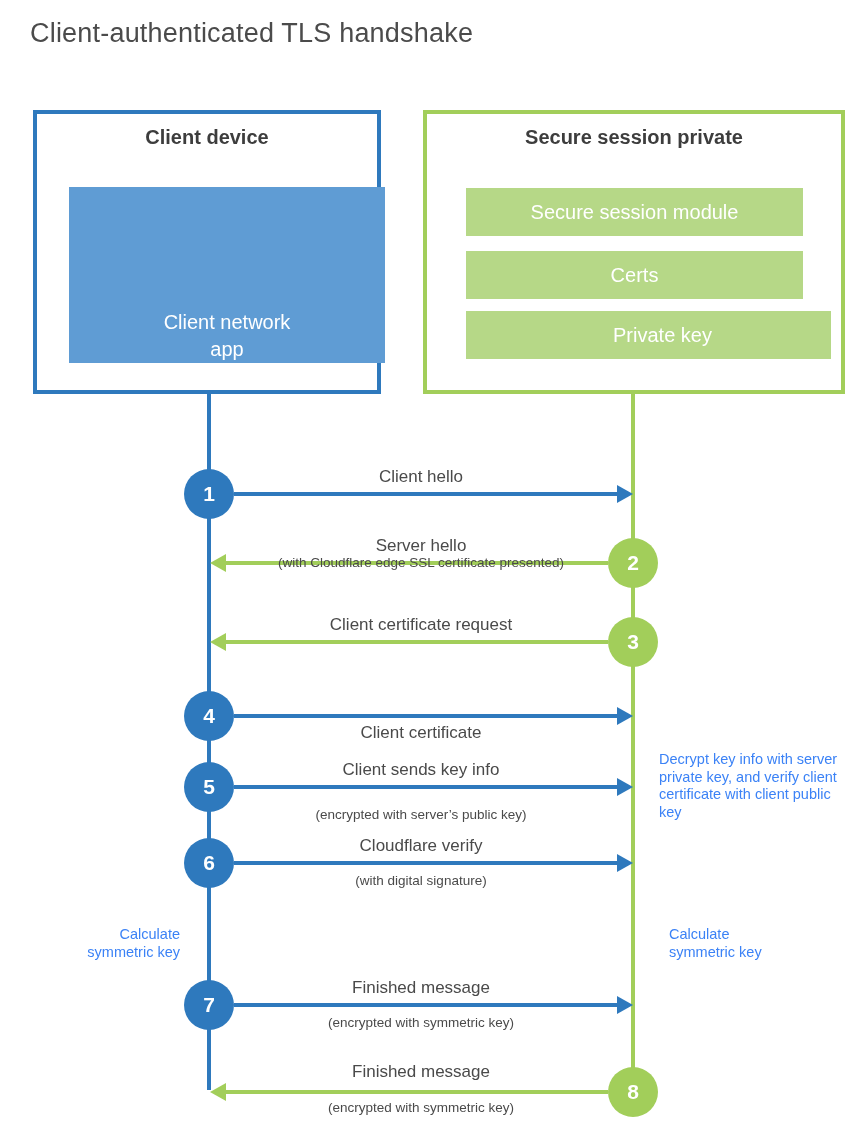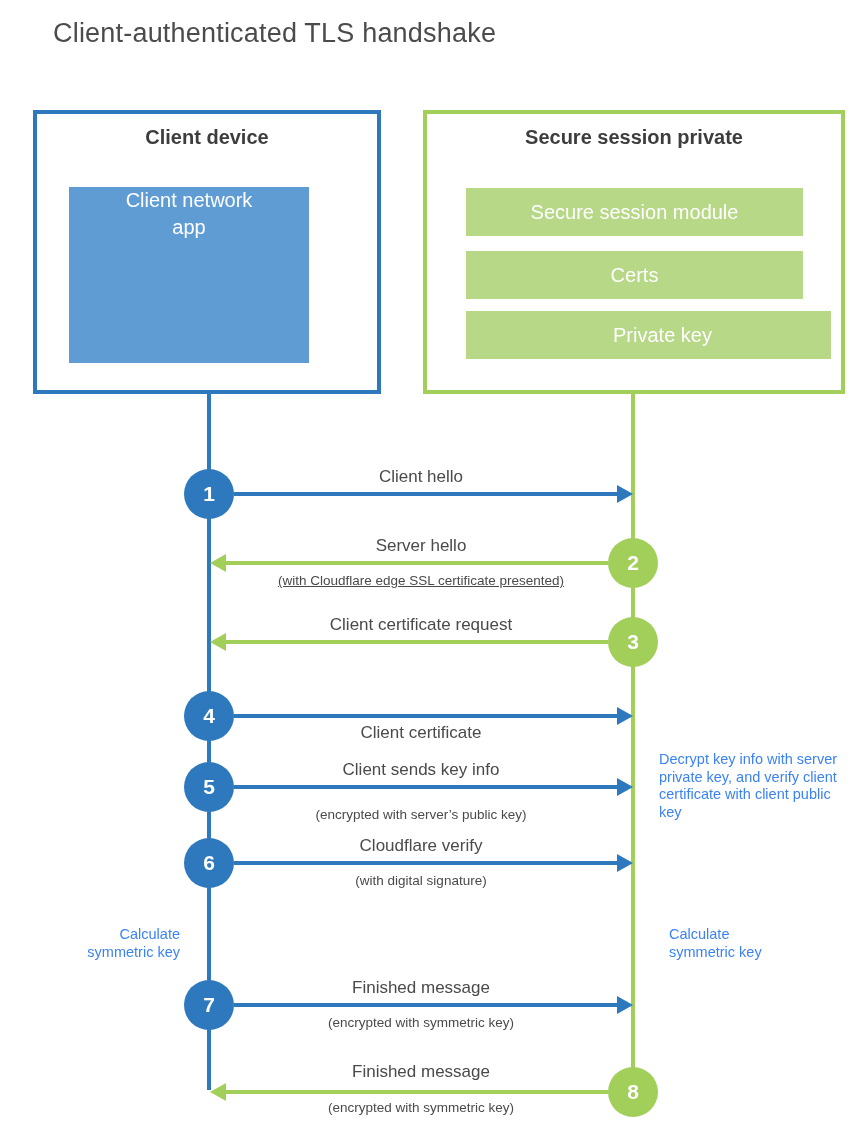--- a/index.html
+++ b/index.html
@@ -2,33 +2,33 @@
 <html><head>
 <meta charset="utf-8">
 <style>
   html,body{margin:0;padding:0;background:#fff;}
   .canvas{
     position:relative;width:865px;height:1146px;background:#ffffff;overflow:hidden;
     font-family:"Liberation Sans","DejaVu Sans",sans-serif;
   }
   .title{
     position:absolute;left:30px;top:18px;font-size:27px;font-weight:400;
-    color:#4b4b4b;letter-spacing:0.2px;margin-left:23px;
+    color:#4b4b4b;letter-spacing:0.2px;
   }
   
   .actor-box{position:absolute;box-sizing:border-box;background:#fff;}
   .client-box{left:33px;top:110px;width:348px;height:284px;border:4px solid #2e79bd;}
   .server-box{left:423px;top:110px;width:422px;height:284px;border:4px solid #a2ce5a;}
   .actor-heading{
     position:absolute;left:0;right:0;top:12px;text-align:center;
     font-size:20px;font-weight:700;color:#3d3d3d;
   }
   .app-box{
-    position:absolute;left:69px;top:187px;width:240px;height:176px;background:#5f9cd4;
-    display:flex;align-items:flex-start;justify-content:center;
+    position:absolute;left:69px;top:187px;width:316px;height:176px;background:#5f9cd4;
+    display:flex;align-items:flex-end;justify-content:center;
   }
   .app-box span{
     display:block;width:160px;text-align:center;color:#ffffff;
     font-size:20px;line-height:27px;
   }
   .server-bar{
     position:absolute;left:466px;width:337px;height:48px;background:#b6d887;
     color:#ffffff;font-size:20px;text-align:center;line-height:48px;
   }
   
@@ -93,21 +93,21 @@
     <div class="arrow-head right" style="top:485px;"></div>
     <div class="circle blue" style="top:469px;">
         <span>1</span>
       </div>
   </div>
 
   <div>
     <div class="step-label" style="top:536px;">Server hello</div>
     <div class="arrow-line green" style="top:561px;"></div>
     <div class="arrow-head left" style="top:554px;"></div>
-    <div class="step-sub" style="top:573px;text-decoration:underline;">(with Cloudflare edge SSL certificate presented)</div>
+    <div class="step-sub" style="top:555px;">(with Cloudflare edge SSL certificate presented)</div>
     <div class="circle green" style="top:538px;">
         <span>2</span>
       </div>
   </div>
 
   <div>
     <div class="step-label" style="top:615px;">Client certificate request</div>
     <div class="arrow-line green" style="top:640px;"></div>
     <div class="arrow-head left" style="top:633px;"></div>
     <div class="circle green" style="top:617px;">

